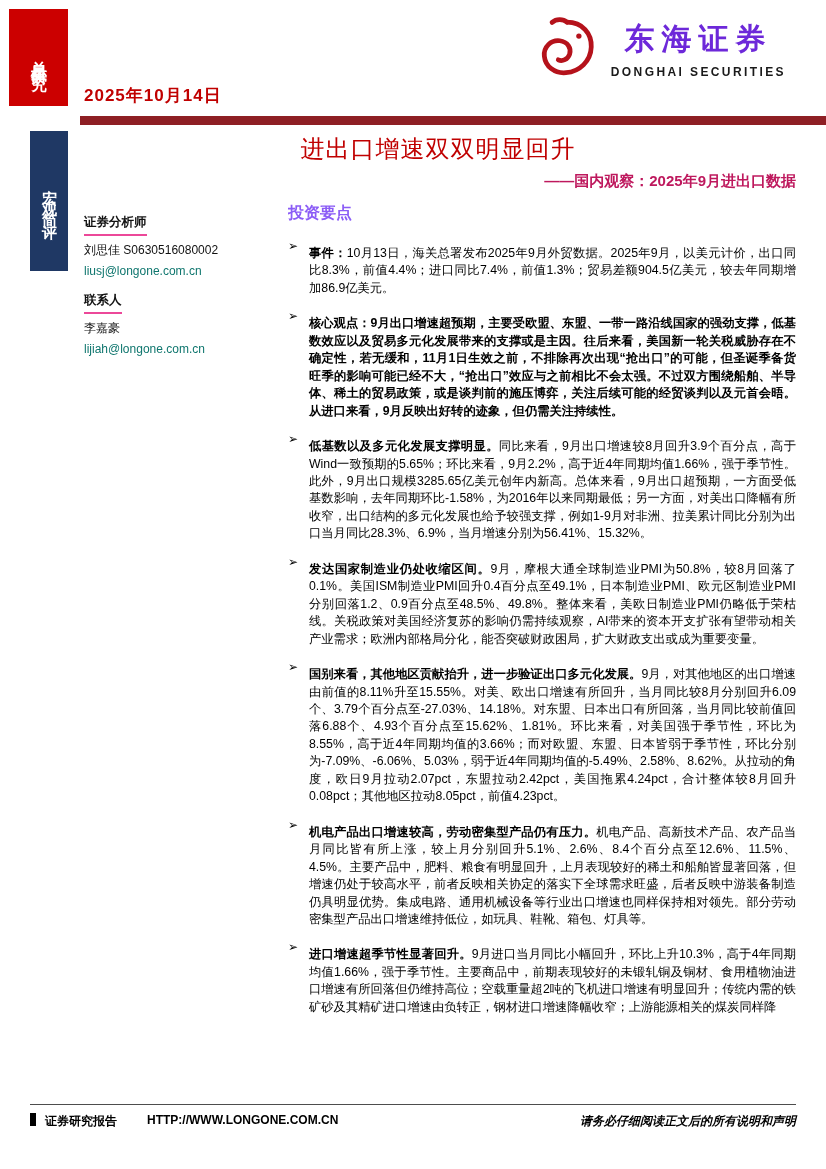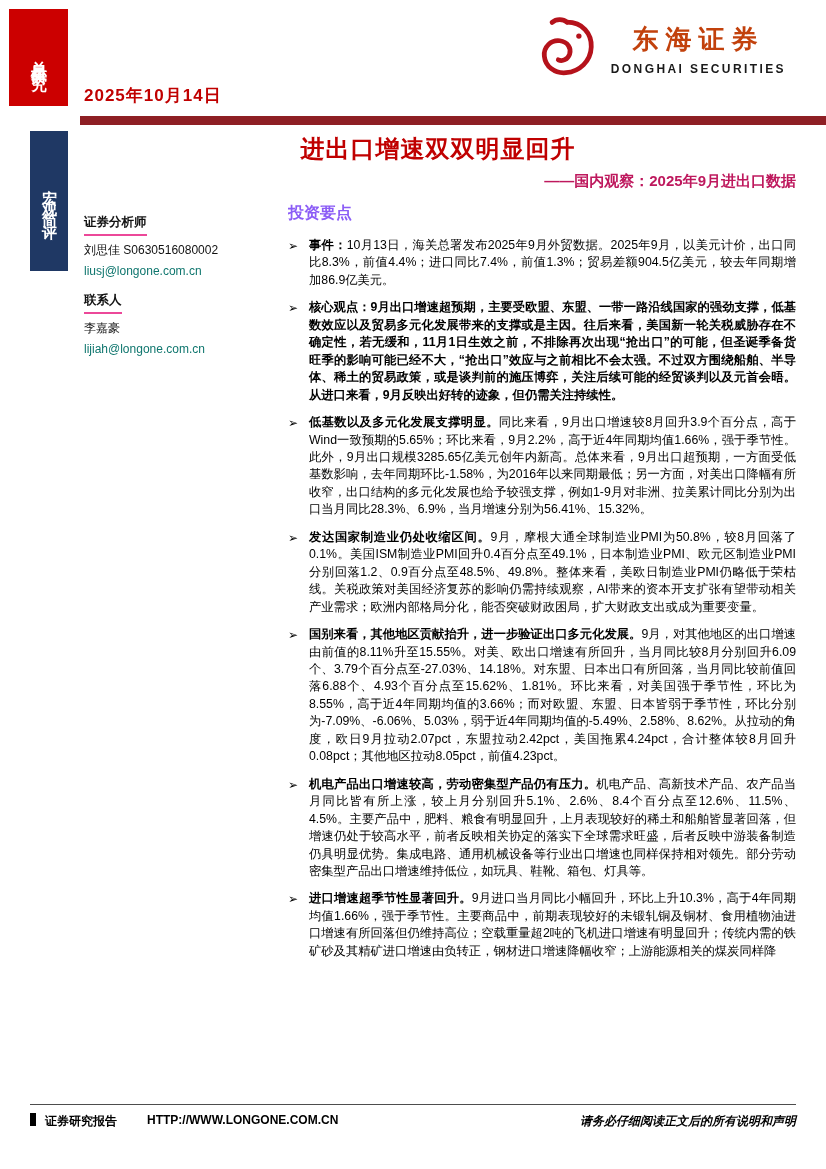--- a/index.html
+++ b/index.html
@@ -23,33 +23,33 @@
     position:absolute; left:84px; top:84px;
     color:#c00000; font-size:17px; font-weight:bold; letter-spacing:1px;
   }
 
   
   .logo { position:absolute; top:16px; right:40px; display:flex; align-items:center; gap:12px; }
   .logo-mark { width:66px; height:66px; display:block; }
   .logo-text { display:flex; flex-direction:column; align-items:center; }
   .logo-text .cn {
     font-family:"Liberation Serif","DejaVu Serif",serif;
-    font-size:26px; font-weight:bold; color:#c2410c; letter-spacing:7px; white-space:nowrap;
+    font-size:30px; font-weight:bold; color:#6d28d9; letter-spacing:7px; white-space:nowrap;
   }
   .logo-text .en {
     font-size:12px; font-weight:bold; color:#1a1a1a; letter-spacing:2.4px; margin-top:5px; white-space:nowrap;
   }
 
   
   .red-bar { position:absolute; left:80px; top:116px; width:746px; height:9px; background:#8e1f24; }
 
   
   .report-title {
     position:absolute; left:80px; top:133px; width:716px; text-align:center;
-    color:#c00000; font-size:24px; font-weight:bold; letter-spacing:1px;
+    color:#c00000; font-size:24px; font-weight:normal; letter-spacing:1px;
   }
   .report-subtitle {
     position:absolute; left:288px; top:172px; width:508px; text-align:right;
     font-size:15px; font-weight:bold; color:#be185d;
   }
 
   
   .report-type-box {
     position:absolute; left:30px; top:131px; width:38px; height:140px;
     background:#1f3864; display:flex; align-items:center; justify-content:center;
@@ -65,21 +65,21 @@
     padding-bottom:3px; border-bottom:2px solid #ec4899; margin-bottom:7px;
   }
   .analyst-block .row { margin-bottom:6px; line-height:1.25; }
   .analyst-block .email { color:#0f766e; text-decoration:none; display:block; margin-bottom:14px; }
 
   
   .main { position:absolute; left:288px; top:203px; width:508px; height:892px; overflow:hidden; }
   .section-heading { color:#8b5cf6; font-size:16px; font-weight:bold; margin-bottom:13px; }
   .bullet { display:flex; margin-bottom:10px; font-size:12.3px; line-height:1.42; }
   .bullet .marker { flex:none; width:21px; font-size:12px; padding-top:1px; color:#000; }
-  .bullet .content { flex:1; text-align:justify; }
+  .bullet .content { flex:1; text-align:justify;margin-top:8px; }
   .bullet .lead { font-weight:bold; }
   .bullet.all-bold .content, .bullet.all-bold .content span { font-weight:bold; }
 
   
   .footer-rule { position:absolute; left:30px; top:1104px; width:766px; border-top:1px solid #4d4d4d; }
   .footer {
     position:absolute; left:30px; top:1113px; width:766px; height:22px;
     display:flex; align-items:flex-start; font-size:12px; font-weight:bold; color:#000;
   }
   .footer .mark { width:6px; height:13px; background:#000; margin-right:9px; flex:none; }

